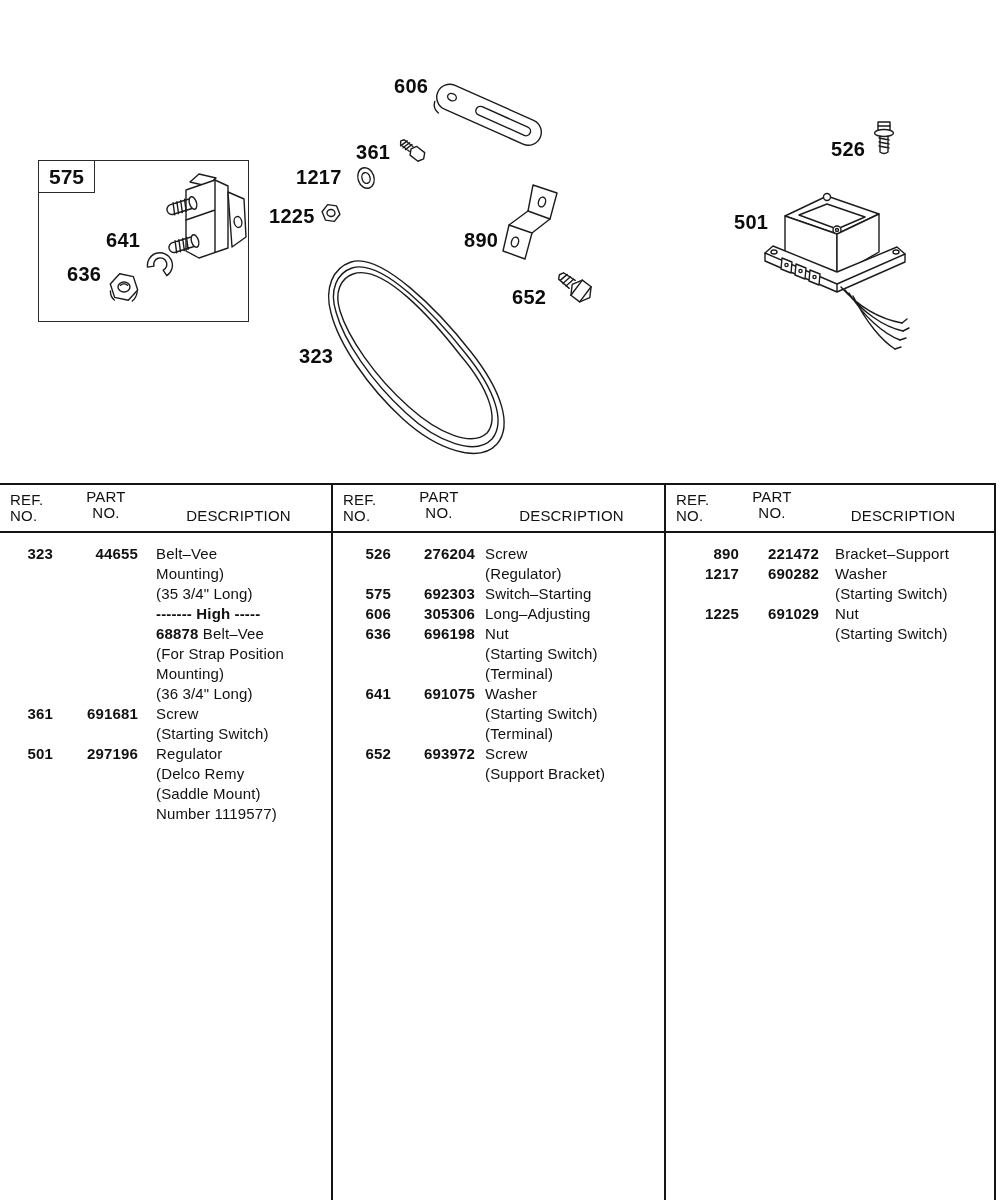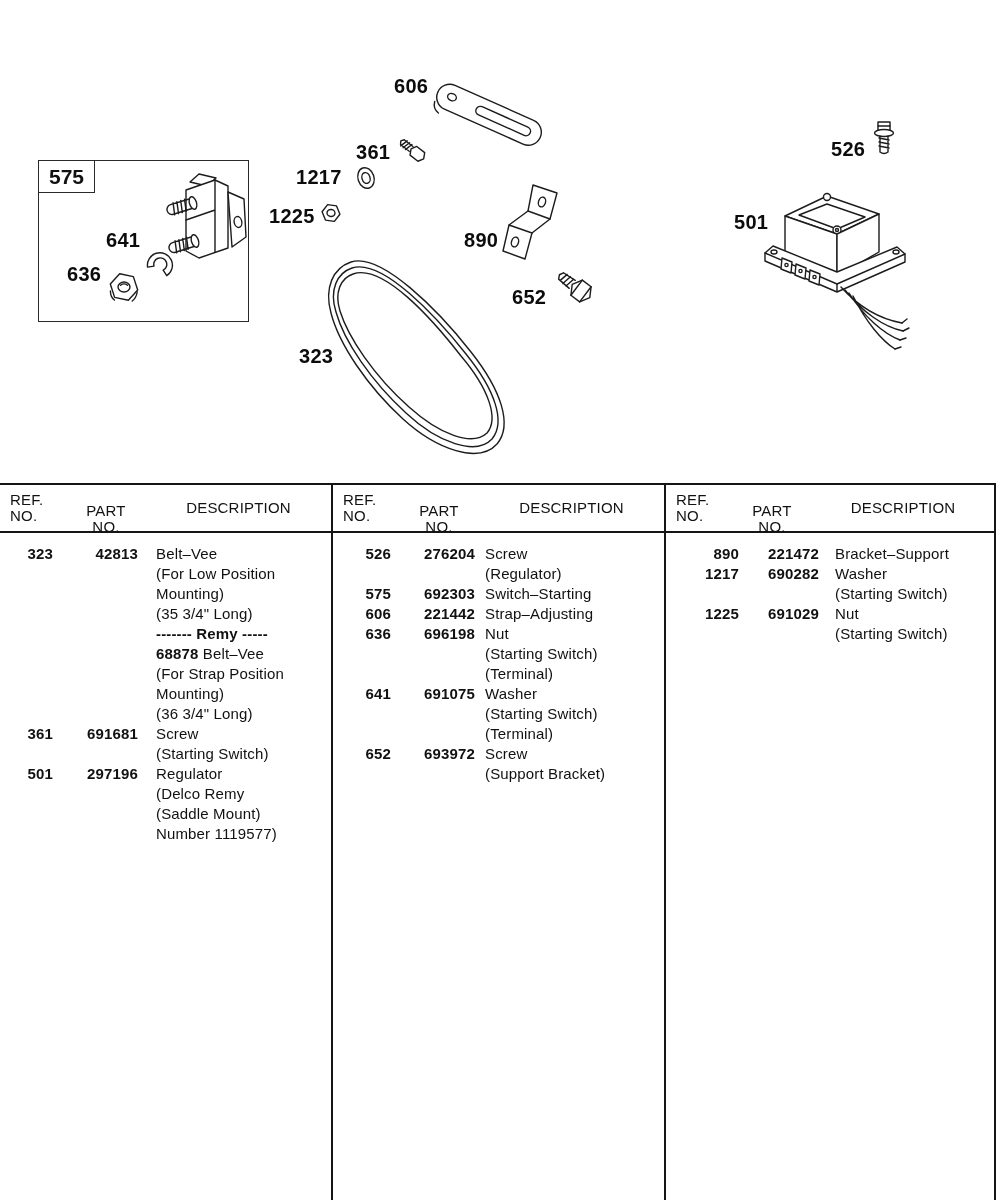--- a/index.html
+++ b/index.html
@@ -12,22 +12,22 @@
   .box575-tag{position:absolute;left:38px;top:160px;width:55px;height:31px;border:1.6px solid #2a2a2a;
       display:flex;align-items:center;justify-content:center;font-weight:bold;font-size:21px;background:#fff;}
   
   .ptable{position:absolute;left:0;top:483px;width:994px;height:717px;display:flex;
           border-top:2px solid #151515;border-right:2px solid #151515;}
   .tcol{width:333px;box-sizing:border-box;display:flex;flex-direction:column;}
   .tcol.c0,.tcol.c1{border-right:2px solid #151515;}
   .tcol.c2{width:328px;}
   .tcol-header{height:46px;border-bottom:2px solid #151515;display:flex;font-size:15px;letter-spacing:.2px;}
   .h-ref{width:56px;margin-left:10px;padding-top:7px;line-height:16px;}
-  .h-part{width:80px;text-align:center;padding-top:18px;line-height:16px;}
-  .h-desc{flex:1;display:flex;align-items:flex-end;justify-content:center;padding-bottom:16px;line-height:15px;}
+  .h-part{width:80px;text-align:center;padding-top:4px;line-height:16px;}
+  .h-desc{flex:1;display:flex;align-items:flex-end;justify-content:center;padding-bottom:8px;line-height:15px;}
   .col-body{padding-top:11px;font-size:15px;letter-spacing:.15px;}
   .line{display:flex;line-height:20px;}
   .line .ref,.line .part{font-weight:bold;text-align:right;flex-shrink:0;white-space:pre;}
   .line .desc{flex:1;white-space:pre;}
   .line .desc b{font-weight:bold;}
   .c0 .ref{width:53px}.c0 .part{width:85px}.c0 .desc{margin-left:18px}
   .c1 .ref{width:58px}.c1 .part{width:84px}.c1 .desc{margin-left:10px}
   .c2 .ref{width:73px}.c2 .part{width:80px}.c2 .desc{margin-left:16px}
   
   .art{stroke:#1c1c1c;fill:none;stroke-width:1.4;stroke-linejoin:round;stroke-linecap:round;}
@@ -165,42 +165,37 @@
         </div>
         <div class="h-part">
           <div>PART</div>
           <div>NO.</div>
         </div>
         <div class="h-desc">DESCRIPTION</div>
       </div>
       <div class="col-body">
           <div class="line">
             <span class="ref">323</span>
-            <span class="part">42813</span>
+            <span class="part">44655</span>
             <span class="desc"><span>Belt–Vee</span></span>
           </div>
           <div class="line">
             <span class="ref"></span>
             <span class="part"></span>
-            <span class="desc"><span>(For Low Position</span></span>
-          </div>
-          <div class="line">
-            <span class="ref"></span>
-            <span class="part"></span>
             <span class="desc"><span>Mounting)</span></span>
           </div>
           <div class="line">
             <span class="ref"></span>
             <span class="part"></span>
             <span class="desc"><span>(35 3/4" Long)</span></span>
           </div>
           <div class="line">
             <span class="ref"></span>
             <span class="part"></span>
-            <span class="desc"><b>------- Remy -----</b></span>
+            <span class="desc"><b>------- High -----</b></span>
           </div>
           <div class="line">
             <span class="ref"></span>
             <span class="part"></span>
             <span class="desc"><b>68878 </b><span>Belt–Vee</span></span>
           </div>
           <div class="line">
             <span class="ref"></span>
             <span class="part"></span>
             <span class="desc"><span>(For Strap Position</span></span>
@@ -271,22 +266,22 @@
             <span class="part"></span>
             <span class="desc"><span>(Regulator)</span></span>
           </div>
           <div class="line">
             <span class="ref">575</span>
             <span class="part">692303</span>
             <span class="desc"><span>Switch–Starting</span></span>
           </div>
           <div class="line">
             <span class="ref">606</span>
-            <span class="part">221442</span>
-            <span class="desc"><span>Strap–Adjusting</span></span>
+            <span class="part">305306</span>
+            <span class="desc"><span>Long–Adjusting</span></span>
           </div>
           <div class="line">
             <span class="ref">636</span>
             <span class="part">696198</span>
             <span class="desc"><span>Nut</span></span>
           </div>
           <div class="line">
             <span class="ref"></span>
             <span class="part"></span>
             <span class="desc"><span>(Starting Switch)</span></span>

